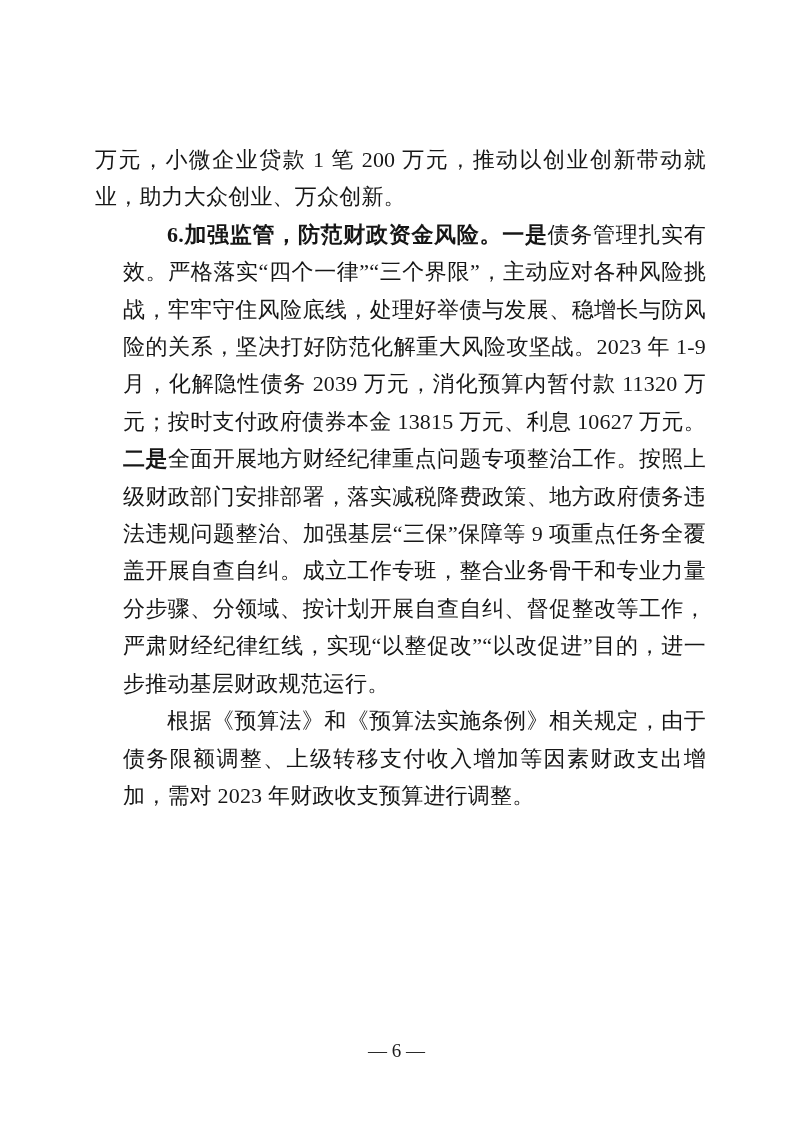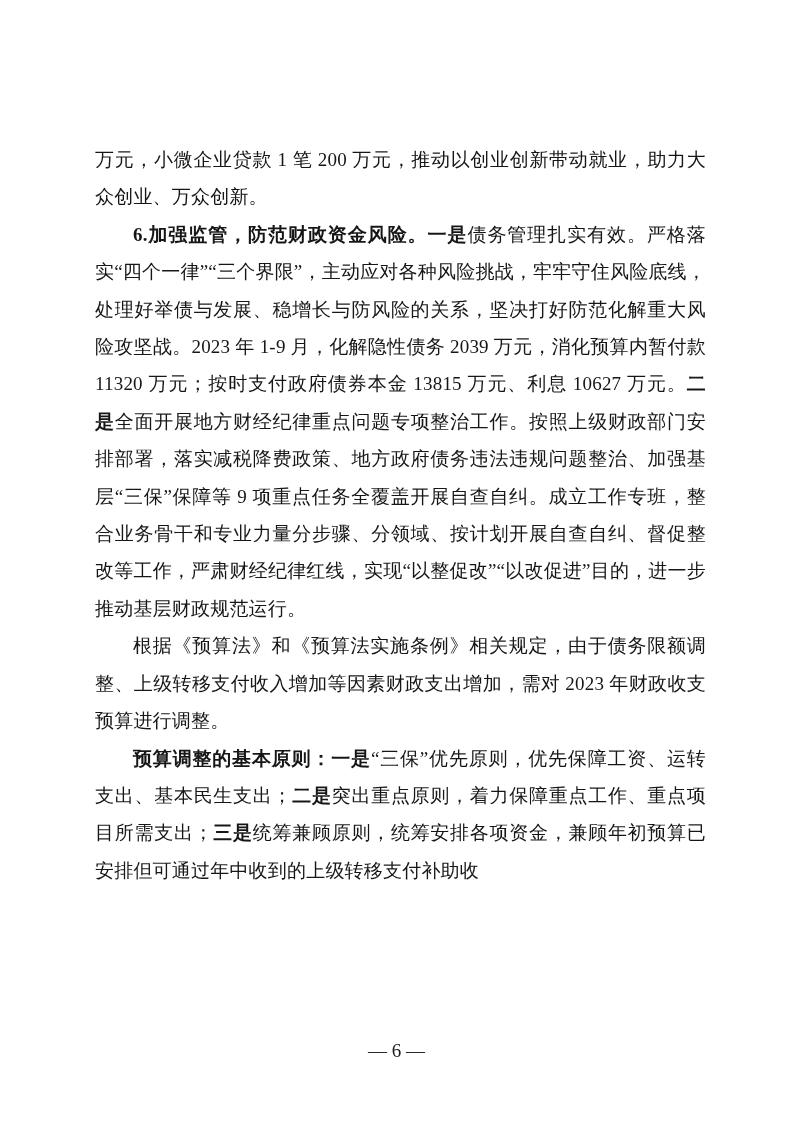--- a/index.html
+++ b/index.html
@@ -17,28 +17,29 @@
   }
   .content {
     position: absolute;
     left: 95px;
     top: 141px;
     width: 611px;
   }
   .para {
     margin: 0;
     padding: 0;
-    font-size: 19px;
+    font-size: 22px;
     line-height: 37.4px;
     text-align: justify;
     color: #161616;
     letter-spacing: 0.2px;
   }
   .para.indent {
     text-indent: 2em;
+    margin-left: 28px;
   }
   .run-bold {
     font-weight: 700;
   }
   .heading-para {
     font-weight: 700;
     font-family: "Liberation Sans", sans-serif;
     letter-spacing: 0.5px;
   }
   .footer {
@@ -59,19 +60,18 @@
 
   <div class="content">
 
     <p class="para"><span>万元，小微企业贷款 1 笔 200 万元，推动以创业创新带动就业，助力大众创业、万众创新。</span></p>
 
     <p class="para indent"><span class="run-bold">6.加强监管，防范财政资金风险。一是</span><span>债务管理扎实有效。严格落实“四个一律”“三个界限”，主动应对各种风险挑战，牢牢守住风险底线，处理好举债与发展、稳增长与防风险的关系，坚决打好防范化解重大风险攻坚战。2023 年 1-9 月，化解隐性债务 2039 万元，消化预算内暂付款 11320 万元；按时支付政府债券本金 13815 万元、利息 10627 万元。</span><span class="run-bold">二是</span><span>全面开展地方财经纪律重点问题专项整治工作。按照上级财政部门安排部署，落实减税降费政策、地方政府债务违法违规问题整治、加强基层“三保”保障等 9 项重点任务全覆盖开展自查自纠。成立工作专班，整合业务骨干和专业力量分步骤、分领域、按计划开展自查自纠、督促整改等工作，严肃财经纪律红线，实现“以整促改”“以改促进”目的，进一步推动基层财政规范运行。</span></p>
 
 
     <p class="para indent"><span>根据《预算法》和《预算法实施条例》相关规定，由于债务限额调整、上级转移支付收入增加等因素财政支出增加，需对 2023 年财政收支预算进行调整。</span></p>
 
-    <p class="para indent"><span class="run-bold">预算调整的基本原则：一是</span><span>“三保”优先原则，优先保障工资、运转支出、基本民生支出；</span><span class="run-bold">二是</span><span>突出重点原则，着力保障重点工作、重点项目所需支出；</span><span class="run-bold">三是</span><span>统筹兼顾原则，统筹安排各项资金，兼顾年初预算已安排但可通过年中收到的上级转移支付补助收</span></p>
 
   </div>
 
   <div class="footer"><span>— 6 —</span></div>
 
 </div>
 
 </body></html>

